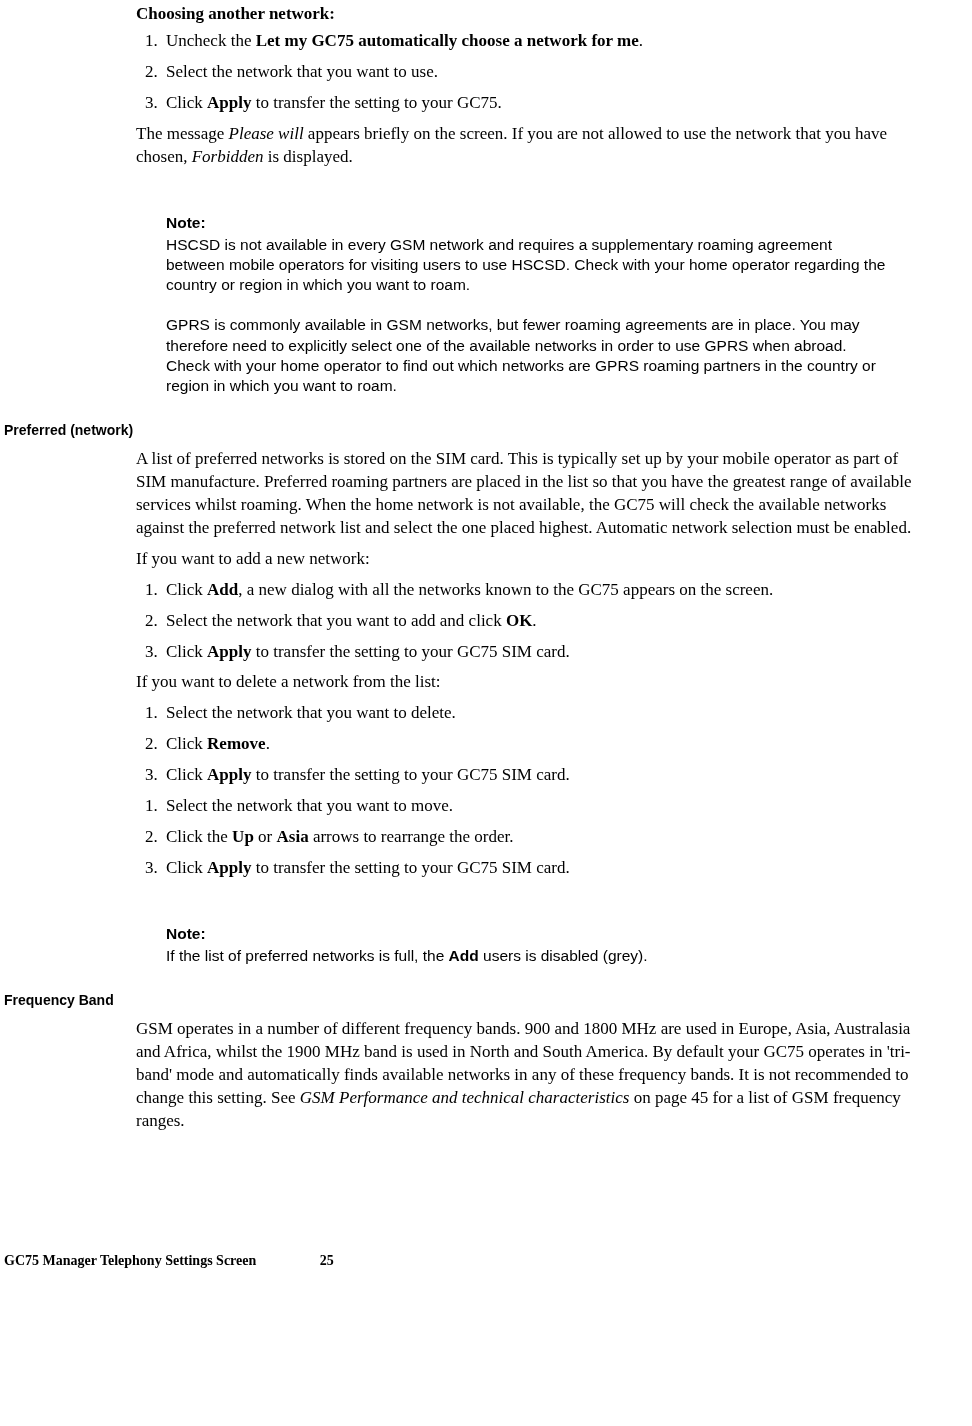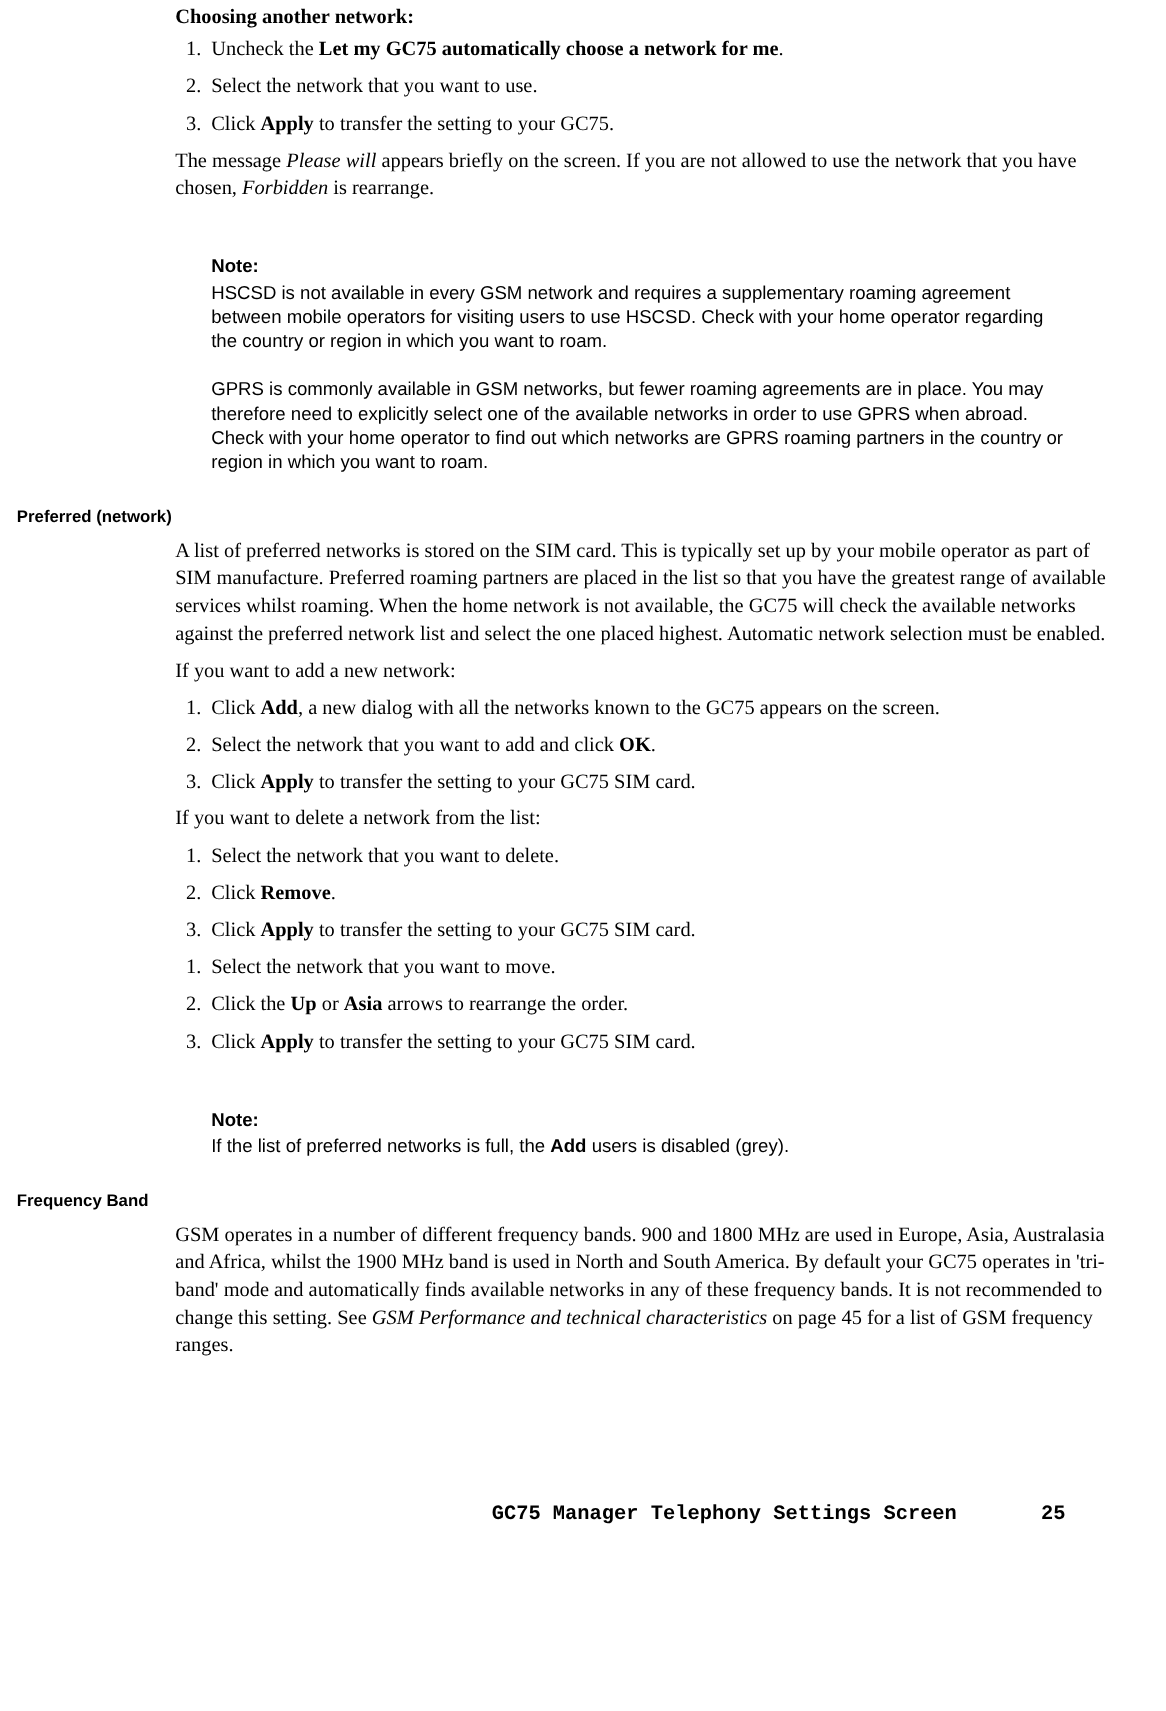--- a/index.html
+++ b/index.html
@@ -4,21 +4,21 @@
 <style>
   body {
     font-family: "Times New Roman", Times, serif;
     font-size: 17px;
     color: #000;
     margin: 0;
     padding: 0;
     width: 972px;
   }
   .page {
-    padding: 4px 42px 40px 14px;
+    padding: 4px 42px 40px 4px;
     box-sizing: border-box;
   }
   .indent {
     margin-left: 132px;
   }
   .heading1 {
     font-weight: bold;
     font-size: 17px;
     margin-bottom: 6px;
   }
@@ -52,24 +52,23 @@
   }
   .section-heading {
     font-family: Arial, Helvetica, sans-serif;
     font-weight: bold;
     font-size: 14px;
     margin-top: 26px;
     margin-bottom: 10px;
     margin-left: 0;
   }
   .footer {
-    font-family: Liberation Mono, monospace;
+    font-family: Liberation Serif, serif;
     font-weight: bold;
-    font-size: 17px;
-    text-align: right;
+    font-size: 14px;
     margin-top: 120px;
     padding-right: 42px;
   }
   .footer .pagenum {
     display: inline-block;
     margin-left: 60px;
   }
   .bold { font-weight: bold; }
   .italic { font-style: italic; }
 </style>
@@ -78,21 +77,21 @@
 
 <div class="page">
 
   <div class="indent">
     <div class="heading1">Choosing another network:</div>
     <ol>
       <li><span>Uncheck the </span><span class="bold">Let my GC75 automatically choose a network for me</span><span>.</span></li>
       <li>Select the network that you want to use.</li>
       <li><span>Click </span><span class="bold">Apply</span><span> to transfer the setting to your GC75.</span></li>
     </ol>
-    <p><span>The message </span><span class="italic">Please will</span><span> appears briefly on the screen. If you are not allowed to use the network that you have chosen, </span><span class="italic">Forbidden</span><span> is rearrange.</span></p>
+    <p><span>The message </span><span class="italic">Please will</span><span> appears briefly on the screen. If you are not allowed to use the network that you have chosen, </span><span class="italic">Forbidden</span><span> is displayed.</span></p>
   </div>
 
   <div class="note-block">
     <span class="note-label">Note:</span>
     <span>HSCSD is not available in every GSM network and requires a supplementary roaming agreement between mobile operators for visiting users to use HSCSD. Check with your home operator regarding the country or region in which you want to roam.</span>
     <br><br>
     <span>GPRS is commonly available in GSM networks, but fewer roaming agreements are in place. You may therefore need to explicitly select one of the available networks in order to use GPRS when abroad. Check with your home operator to find out which networks are GPRS roaming partners in the country or region in which you want to roam.</span>
   </div>
 
   <div class="section-heading">Preferred (network)</div>

